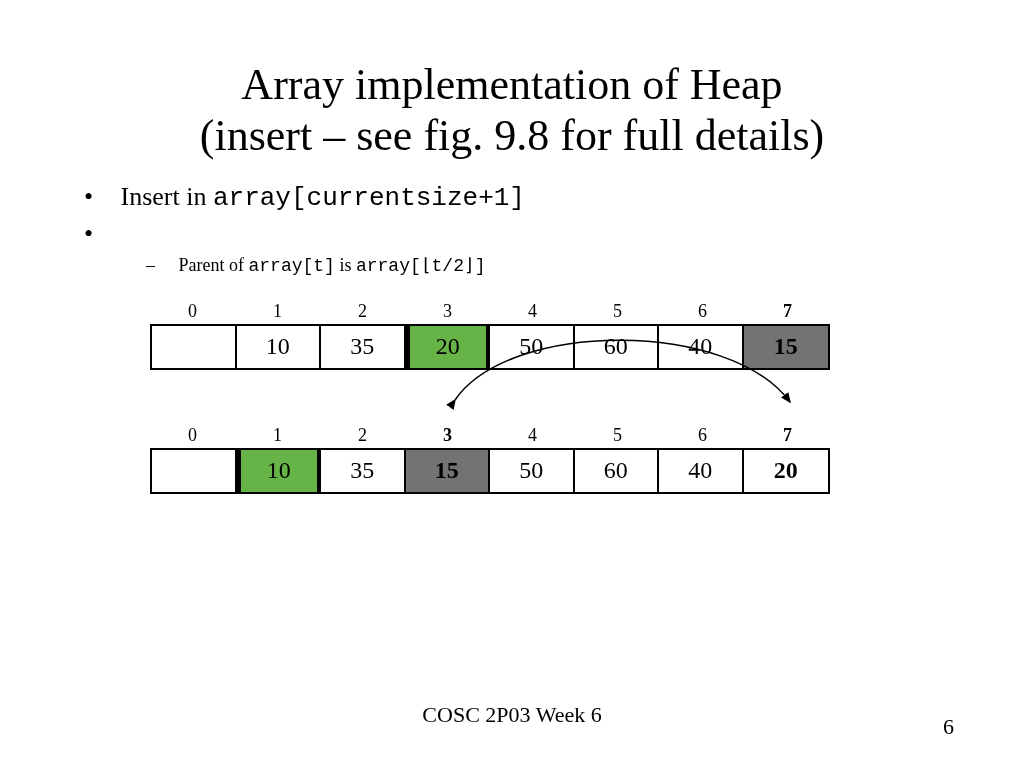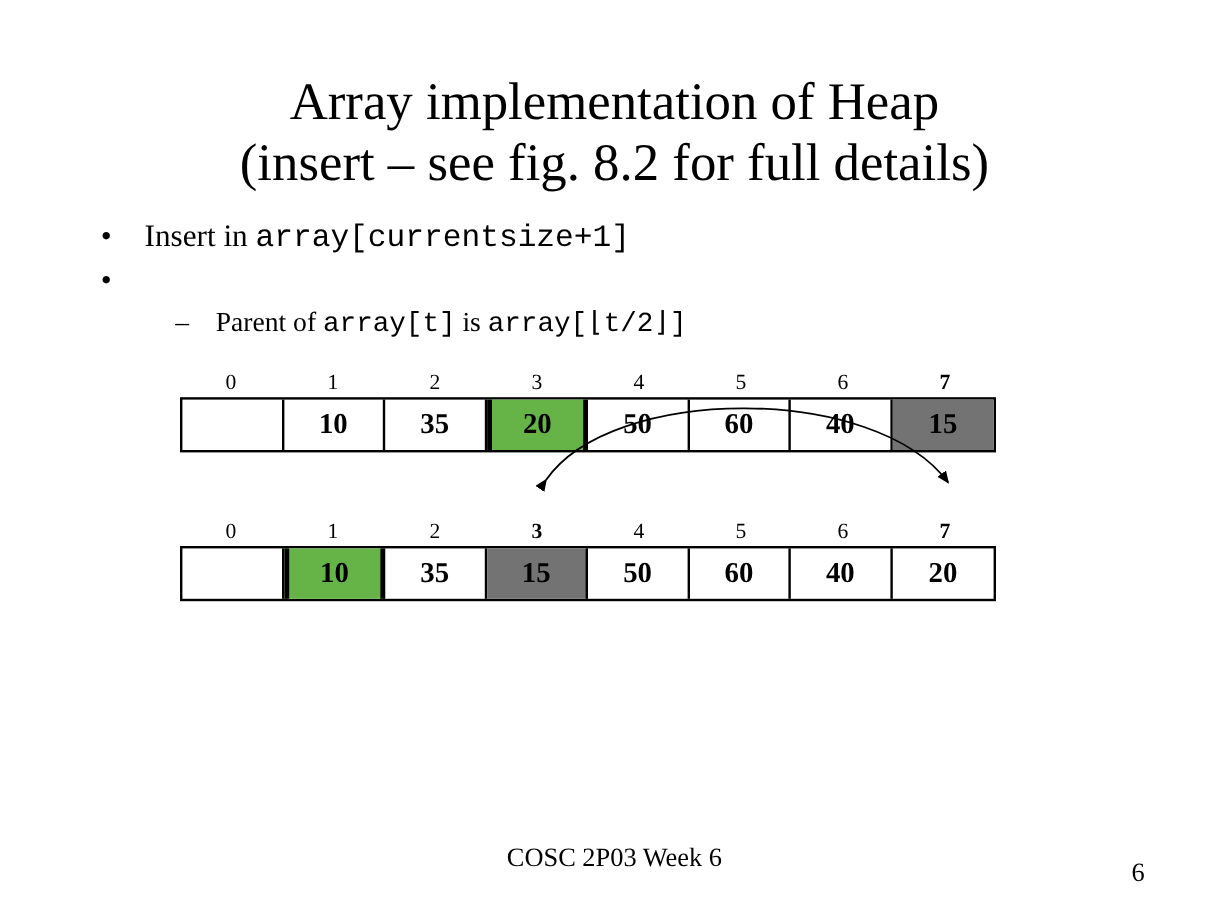--- a/index.html
+++ b/index.html
@@ -32,21 +32,21 @@
   ul.bullets > li::before {
     content: "•";
     display: inline-block;
     width: 30px;
     margin-left: -30px;
   }
   ul.sub {
     margin: 2px 0 4px 60px;
     padding: 0;
     list-style: none;
-    font-size: 23px;
+    font-size: 18px;
   }
   ul.sub > li::before {
     content: "–";
     display: inline-block;
     width: 28px;
     margin-left: -28px;
   }
   .mono { font-family: "Courier New", Courier, monospace; }
 
   .array-block {
@@ -69,21 +69,20 @@
   .val-row > div {
     width: 85px;
     height: 42px;
     border-right: 2px solid #000;
     box-sizing: border-box;
     display: flex;
     align-items: center;
     justify-content: center;
     font-size: 24px;
     position: relative;
-    font-weight: bold;
   }
   .val-row > div:last-child { border-right: none; }
   .val-row > div.bold { font-weight: bold; }
   .cell-yellow { background: #737373; }
   .cell-green  { background: #66b447; }
   .thick-left  { border-left: 4px solid #000 !important; }
   .thick-right { border-right: 4px solid #000 !important; }
 
   svg.arrow {
     position: absolute;
@@ -106,21 +105,21 @@
     font-size: 22px;
   }
 </style>
 </head>
 <body>
 
 <div class="slide">
 
   <div class="title">
     <span>Array implementation of Heap</span><br>
-    <span>(insert – see fig. 8.2 for full details)</span>
+    <span>(insert – see fig. 9.8 for full details)</span>
   </div>
 
   <ul class="bullets">
     <li>
       <span>Insert in </span><span class="mono">array[currentsize+1]</span>
     </li>
     <li>
       <ul class="sub">
         <li>
           <span>Parent of </span><span class="mono">array[t]</span><span> is </span><span class="mono">array[⌊t/2⌋]</span>

